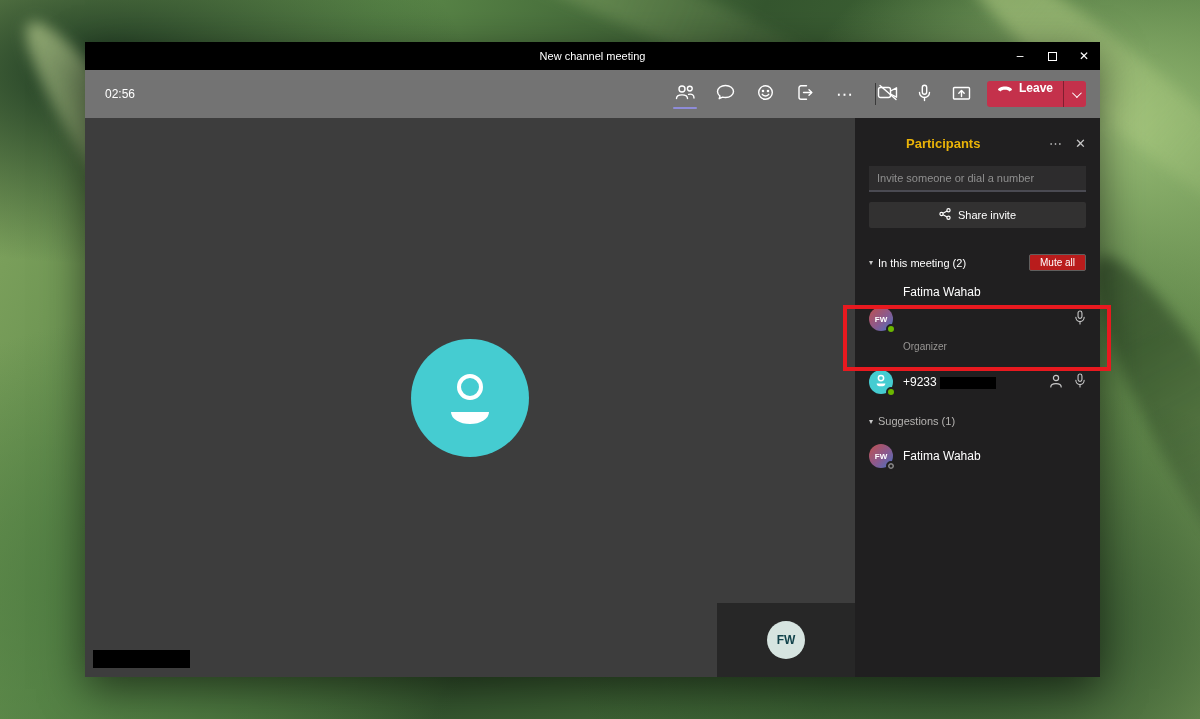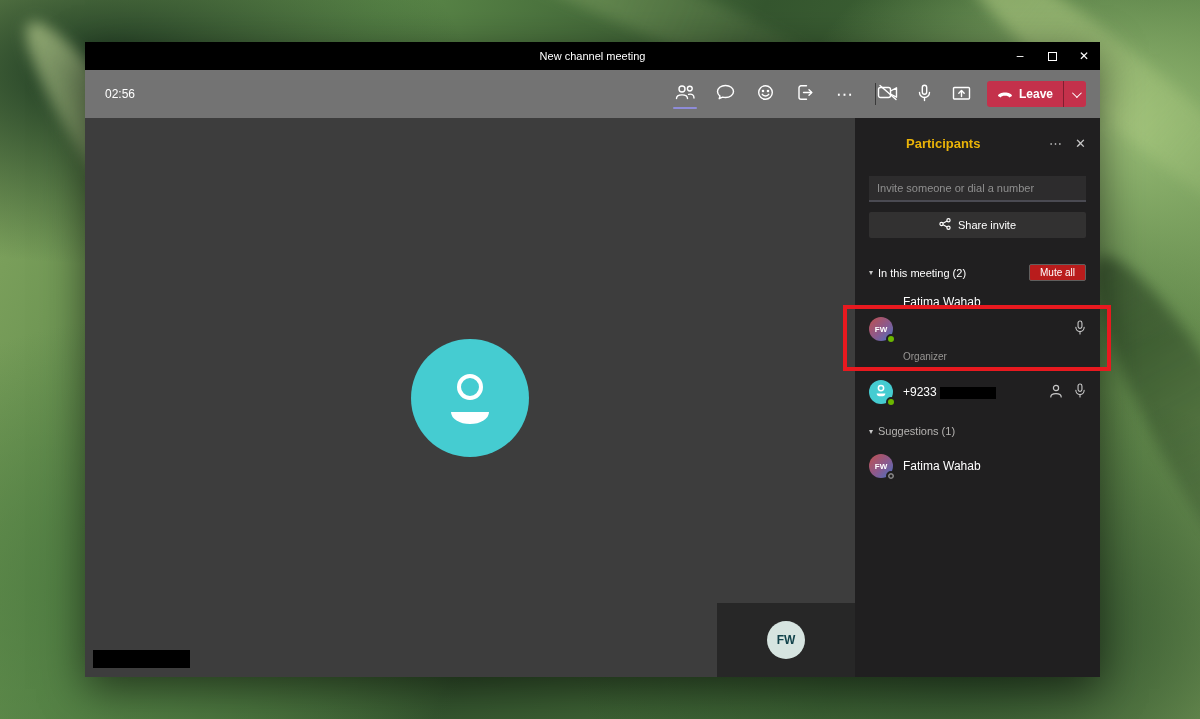--- a/index.html
+++ b/index.html
@@ -48,21 +48,21 @@
   .tool-icon { position:relative; width:24px; height:30px; display:flex; align-items:center; justify-content:center;
                background:transparent; border:none; cursor:default; }
   .tool-icon svg { stroke:#fff; fill:none; stroke-width:1.4; stroke-linecap:round; stroke-linejoin:round; }
   .active-underline { position:absolute; left:0; right:0; bottom:0; height:2px; border-radius:2px; }
   .more-dots { color:#fff; font-size:17px; line-height:1; letter-spacing:1px; }
   .vsep { width:1px; height:22px; background:#3a3a3a; margin-left:2px; }
   .right-controls { position:absolute; right:14px; top:0; height:48px; display:flex; align-items:center; gap:13px; }
   .right-controls .tool-icon svg { stroke:#fff; }
   .leave-btn { display:flex; align-items:stretch; height:26px; border-radius:3px; overflow:hidden; border:none;
                padding:0; cursor:default; }
-  .leave-main { display:flex; align-items:center; gap:6px; padding:0 10px; color:#fff; font-size:12px; font-weight:bold; }
+  .leave-main { display:flex; gap:6px; padding:0 10px; color:#fff; font-size:12px; font-weight:bold; }
   .leave-divider { width:1px; background:rgba(0,0,0,.35); }
   .leave-chevron { width:22px; display:flex; align-items:center; justify-content:center; }
   .chev-down { width:7px; height:7px; border-right:1.5px solid #fff; border-bottom:1.5px solid #fff;
                transform:rotate(45deg) translateY(-2px); }
 
   
   .content { flex:1; display:flex; min-height:0; }
   .stage { width:770px; background:#3d3d3d; position:relative; display:flex; align-items:center; justify-content:center; }
   .avatar-big { width:118px; height:118px; border-radius:50%; display:flex; align-items:center; justify-content:center; }
   .selfview { position:absolute; right:0; bottom:0; width:138px; height:74px; background:#272727;
@@ -70,21 +70,21 @@
   .self-avatar { width:38px; height:38px; border-radius:50%; background:#d6e4e0; color:#11424a;
                  font-size:12px; font-weight:bold; display:flex; align-items:center; justify-content:center; }
   .stage-redaction { position:absolute; left:8px; bottom:9px; width:97px; height:18px; background:#000; }
 
   
   .panel { width:245px; background:#201f20; padding:18px 14px 0; position:relative; }
   .panel-header { display:flex; align-items:center; }
   .panel-title { color:#eab308; font-size:13px; font-weight:bold;padding-left:37px; }
   .panel-actions { margin-left:auto; display:flex; align-items:center; gap:13px; }
   .panel-action { background:transparent; border:none; color:#c8c8c8; font-size:13px; line-height:1; cursor:default; }
-  .invite-input { margin-top:25px; width:100%; height:26px; background:#2d2c2d; border:none;
+  .invite-input { margin-top:15px; width:100%; height:26px; background:#2d2c2d; border:none;
                   border-bottom:2px solid #4a4a52; color:#bfbfbf; font-size:11px; padding:0 8px; }
   .invite-input::placeholder { color:#8f8f8f; }
   .share-btn { margin-top:10px; width:100%; height:26px; background:#323131; border:none; border-radius:2px;
                color:#fff; font-size:11px; font-weight:normal; display:flex; align-items:center;
                justify-content:center; gap:7px; cursor:default; }
   .share-btn svg { stroke:#fff; fill:none; stroke-width:1.2; }
 
   .section-row { margin-top:26px; display:flex; align-items:center; }
   .sec-chevron { color:#c8c8c8; font-size:8px; margin-right:5px; }
   .sec-label { color:#fff; font-size:11px; }

